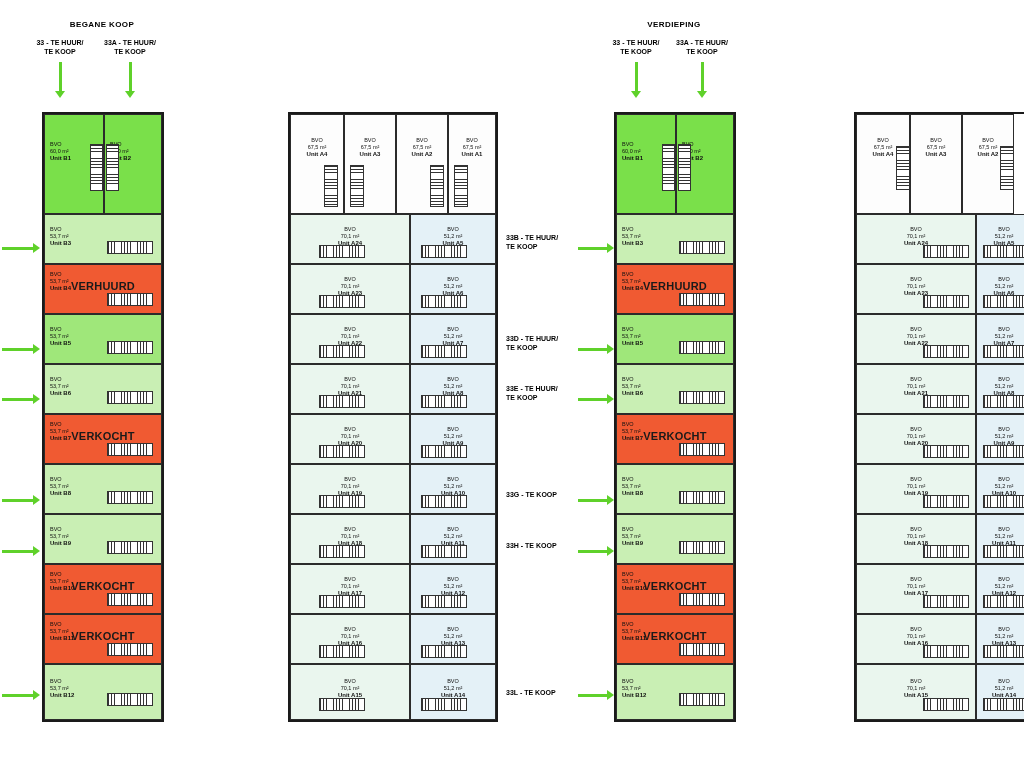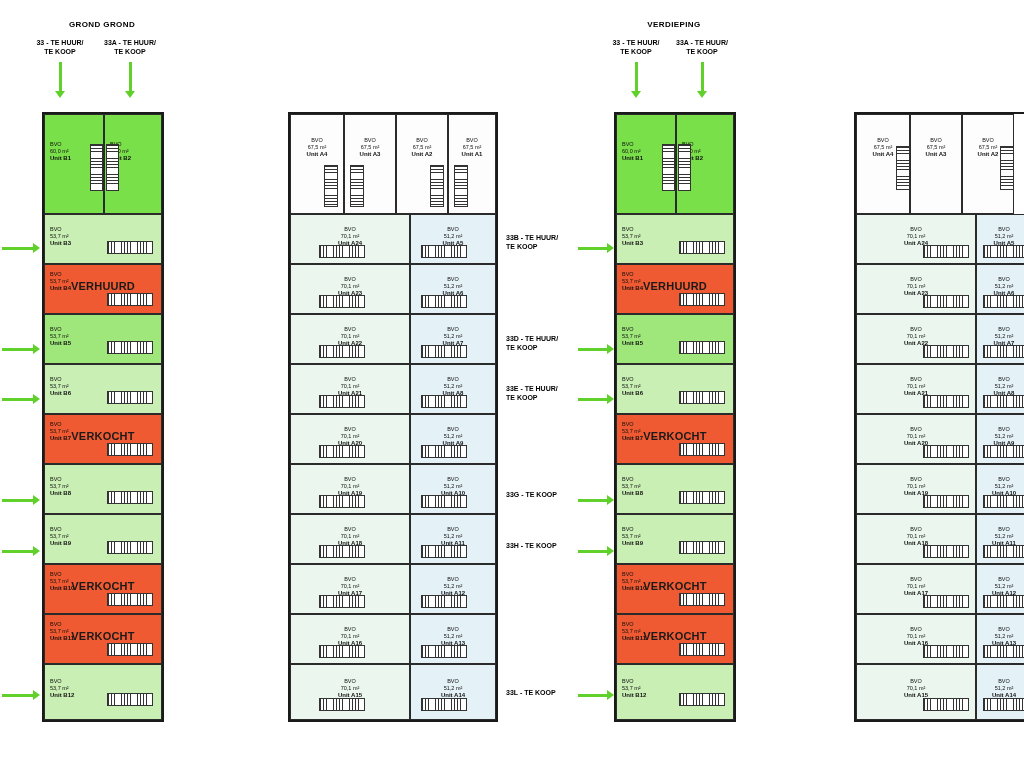--- a/index.html
+++ b/index.html
@@ -149,21 +149,21 @@
     color: #000;
     white-space: pre-line;
     line-height: 9px;
   }
 </style>
 </head>
 <body>
 
 <div class="stage">
 
-  <div class="hdr" style="left:32px; top:20px; width:140px;">GROND GROND</div>
+  <div class="hdr" style="left:32px; top:20px; width:140px;">BEGANE KOOP</div>
   <div class="colhdr" style="left:24px; top:38px; width:72px;">33 - TE HUUR/
 TE KOOP</div>
   <div class="colhdr" style="left:94px; top:38px; width:72px;">33A - TE HUUR/
 TE KOOP</div>
 
   <div class="hdr" style="left:604px; top:20px; width:140px;">VERDIEPING</div>
   <div class="colhdr" style="left:600px; top:38px; width:72px;">33 - TE HUUR/
 TE KOOP</div>
   <div class="colhdr" style="left:666px; top:38px; width:72px;">33A - TE HUUR/
 TE KOOP</div>

